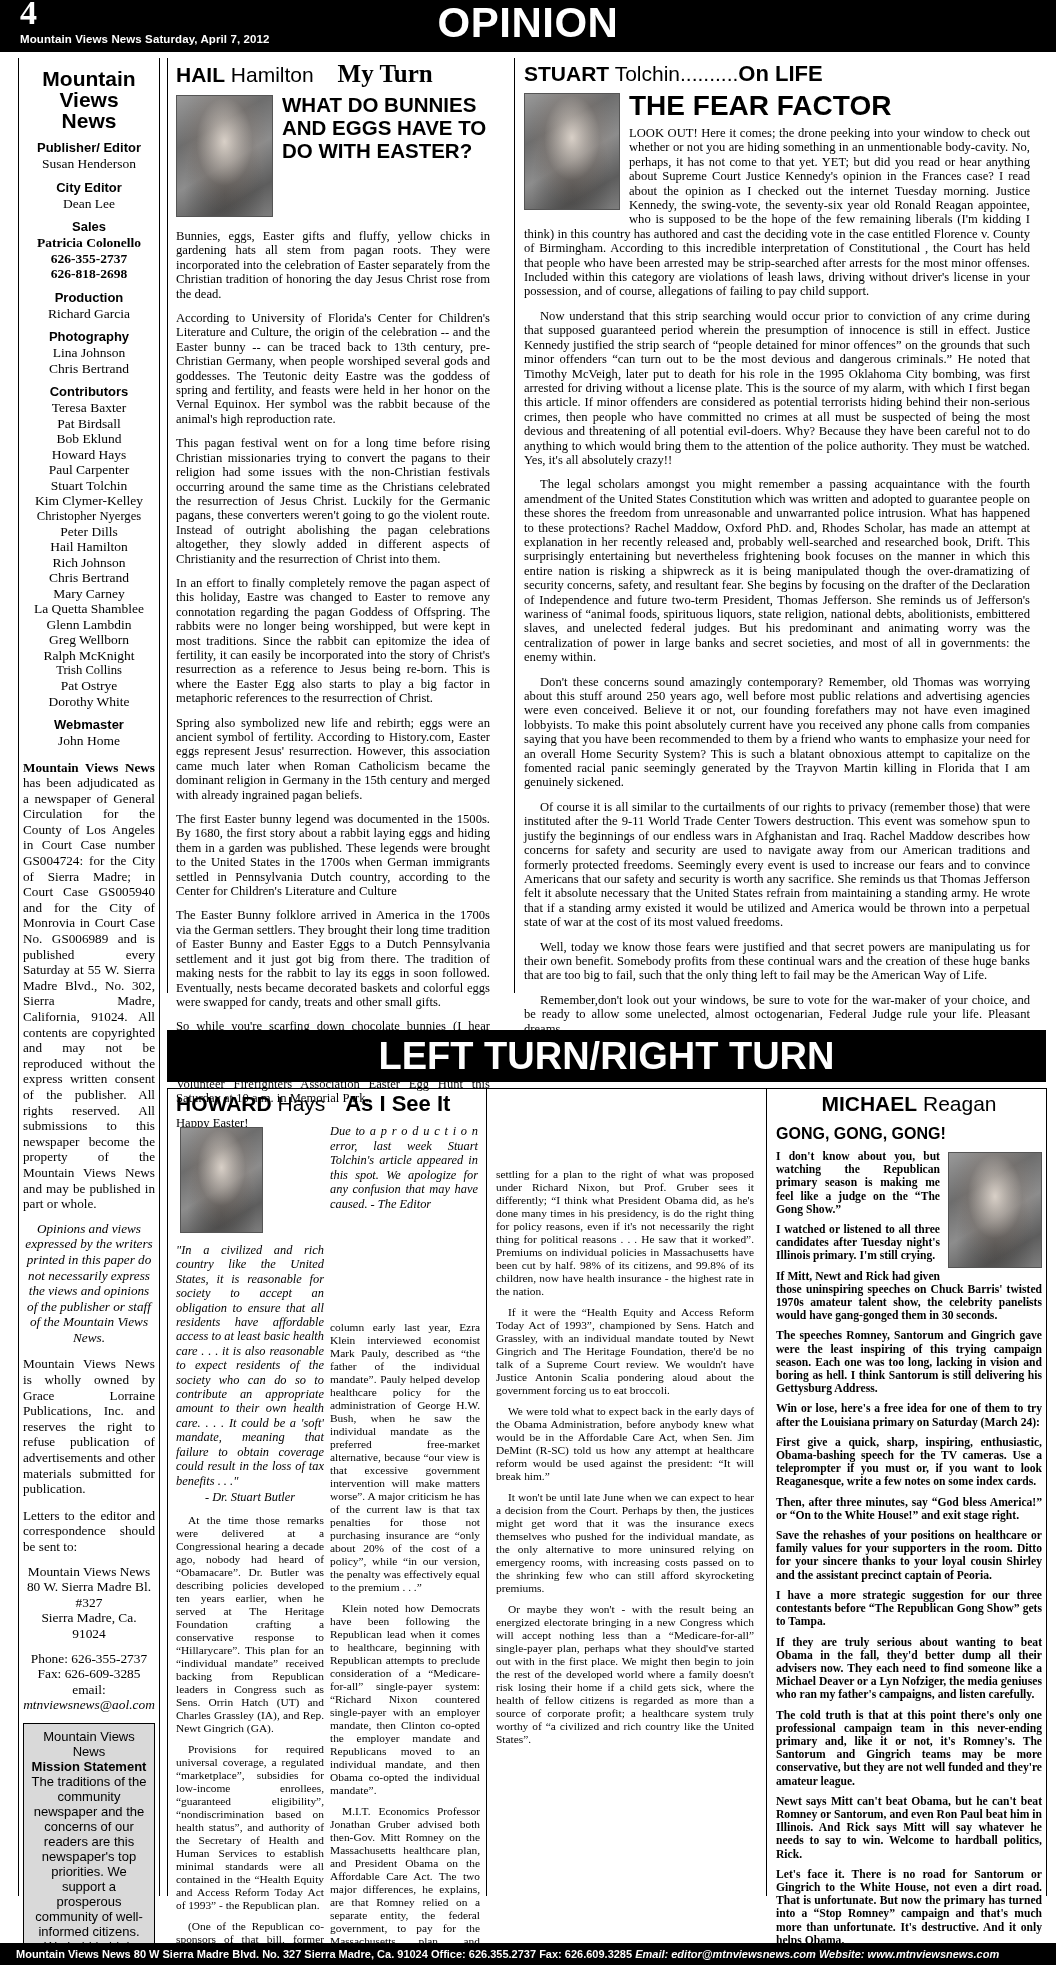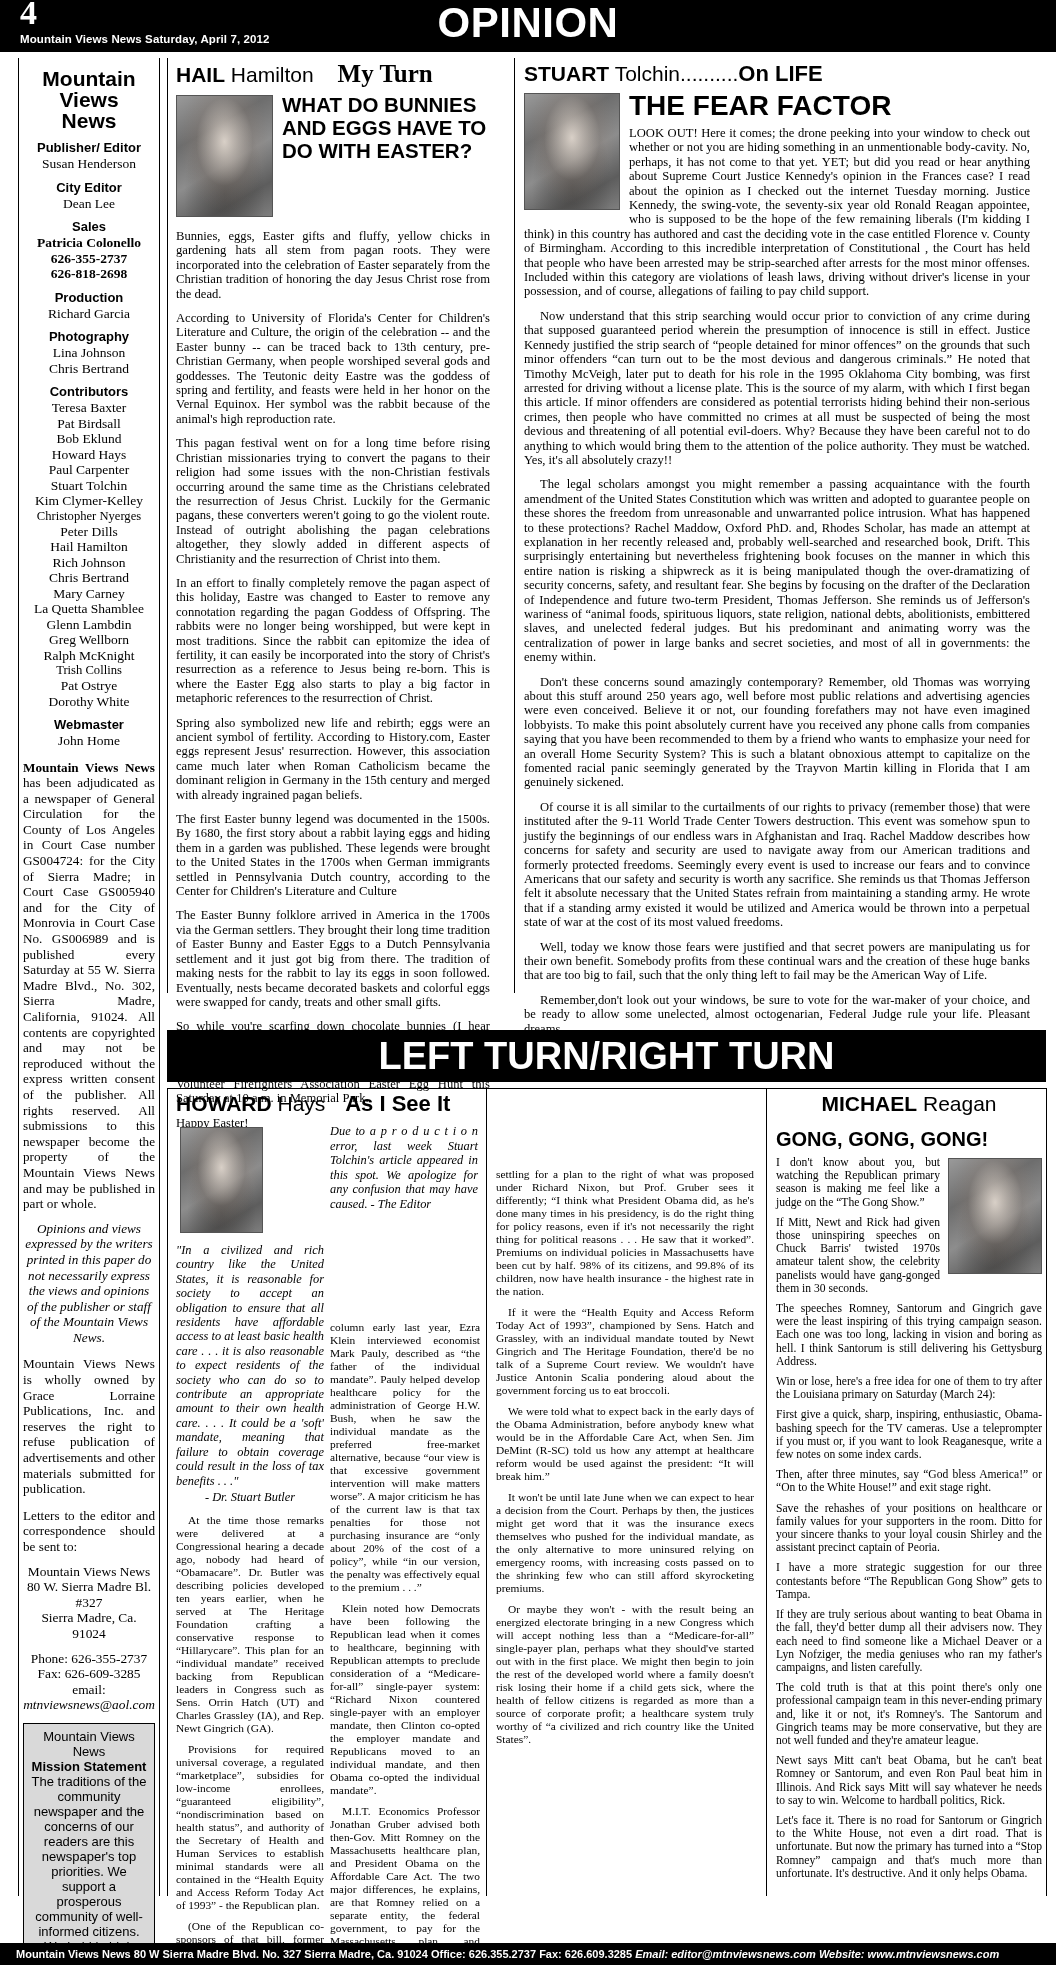--- a/index.html
+++ b/index.html
@@ -126,21 +126,21 @@
       radial-gradient(ellipse at 50% 82%, rgba(60,58,56,.55) 0%, rgba(60,58,56,0) 60%);
   }
 
   .body-text {
     font-family:"Liberation Serif", serif;
     font-size:12.6px; line-height:14.4px;
     text-align:justify;
   }
   .body-text p { margin:0 16px 10px 0; }
   .body-text.tiny { font-size:11.6px; line-height:13.2px; }
-  .body-text.tiny p { margin:0 0 7px 0; }
+  .body-text.tiny p { margin:0 0 7px 0;font-weight:bold; }
   .body-text.narrow { font-size:11.4px; line-height:13px;margin-top:44px; }
   .body-text.narrow p { margin:0 0 8px 0; }
 
   
   .ltrt {
     position:absolute;
     background:#000; color:#fff;
     text-align:center;
     font-family:"Liberation Sans", sans-serif;
     font-weight:bold;
@@ -359,25 +359,26 @@
       <p style="text-indent:12px">We were told what to expect back in the early days of the Obama Administration, before anybody knew what would be in the Affordable Care Act, when Sen. Jim DeMint (R-SC) told us how any attempt at healthcare reform would be used against the president: “It will break him.”</p>
       <p style="text-indent:12px">It won't be until late June when we can expect to hear a decision from the Court.  Perhaps by then, the justices might get word that it was the insurance execs themselves who pushed for the individual mandate, as the only alternative to more uninsured relying on emergency rooms, with increasing costs passed on to the shrinking few who can still afford skyrocketing premiums.</p>
       <p style="text-indent:12px">Or maybe they won't - with the result being an energized electorate bringing in a new Congress which will accept nothing less than a “Medicare-for-all” single-payer plan, perhaps what they should've started out with in the first place.  We might then begin to join the rest of the developed world where a family doesn't risk losing their home if a child gets sick, where the health of fellow citizens is regarded as more than a source of corporate profit; a healthcare system truly worthy of “a civilized and rich country like the United States”.</p>
     </div>
   </div>
 
   <div style="position:absolute; left:776px; top:1092px; width:266px;">
     <div class="byline" style="text-align:center;">
       <span class="first">MICHAEL</span><span class="last"> Reagan</span>
     </div>
-    <div class="headline" style="font-size:20px; margin-top:12px;">GONG, GONG, GONG!</div>
+    <div class="headline" style="font-size:16px; margin-top:6px;">GONG, GONG, GONG!</div>
     <div style="margin-top:5px;">
       <div class="photo" style="float:right; width:94px; height:116px; margin:2px 0 5px 8px;"></div>
       <div class="body-text tiny">
         <p>I don't know about you, but watching the Republican primary season is making me feel like a judge on the “The Gong Show.”</p>
+        <p>I watched or listened to all three candidates after Tuesday night's Illinois primary. I'm still crying.</p>
         <p>If Mitt, Newt and Rick had given those uninspiring speeches on Chuck Barris' twisted 1970s amateur talent show, the celebrity panelists would have gang-gonged them in 30 seconds.</p>
       </div>
     </div>
     <div class="body-text tiny" style="clear:both;">
       <p>The speeches Romney, Santorum and Gingrich gave were the least inspiring of this trying campaign season. Each one was too long, lacking in vision and boring as hell. I think Santorum is still delivering his Gettysburg Address.</p>
       <p>Win or lose, here's a free idea for one of them to try after the Louisiana primary on Saturday (March 24):</p>
       <p>First give a quick, sharp, inspiring, enthusiastic, Obama-bashing speech for the TV cameras. Use a teleprompter if you must or, if you want to look Reaganesque, write a few notes on some index cards.</p>
       <p>Then, after three minutes, say “God bless America!” or “On to the White House!” and exit stage right.</p>
       <p>Save the rehashes of your positions on healthcare or family values for your supporters in the room. Ditto for your sincere thanks to your loyal cousin Shirley and the assistant precinct captain of Peoria.</p>
       <p>I have a more strategic suggestion for our three contestants before “The Republican Gong Show” gets to Tampa.</p>

